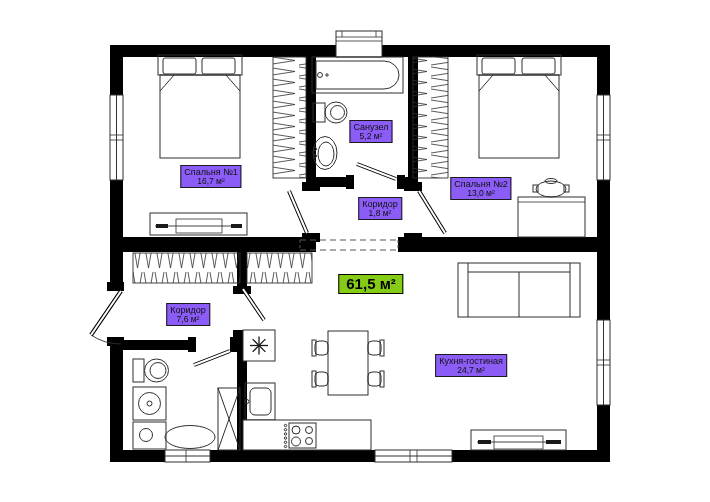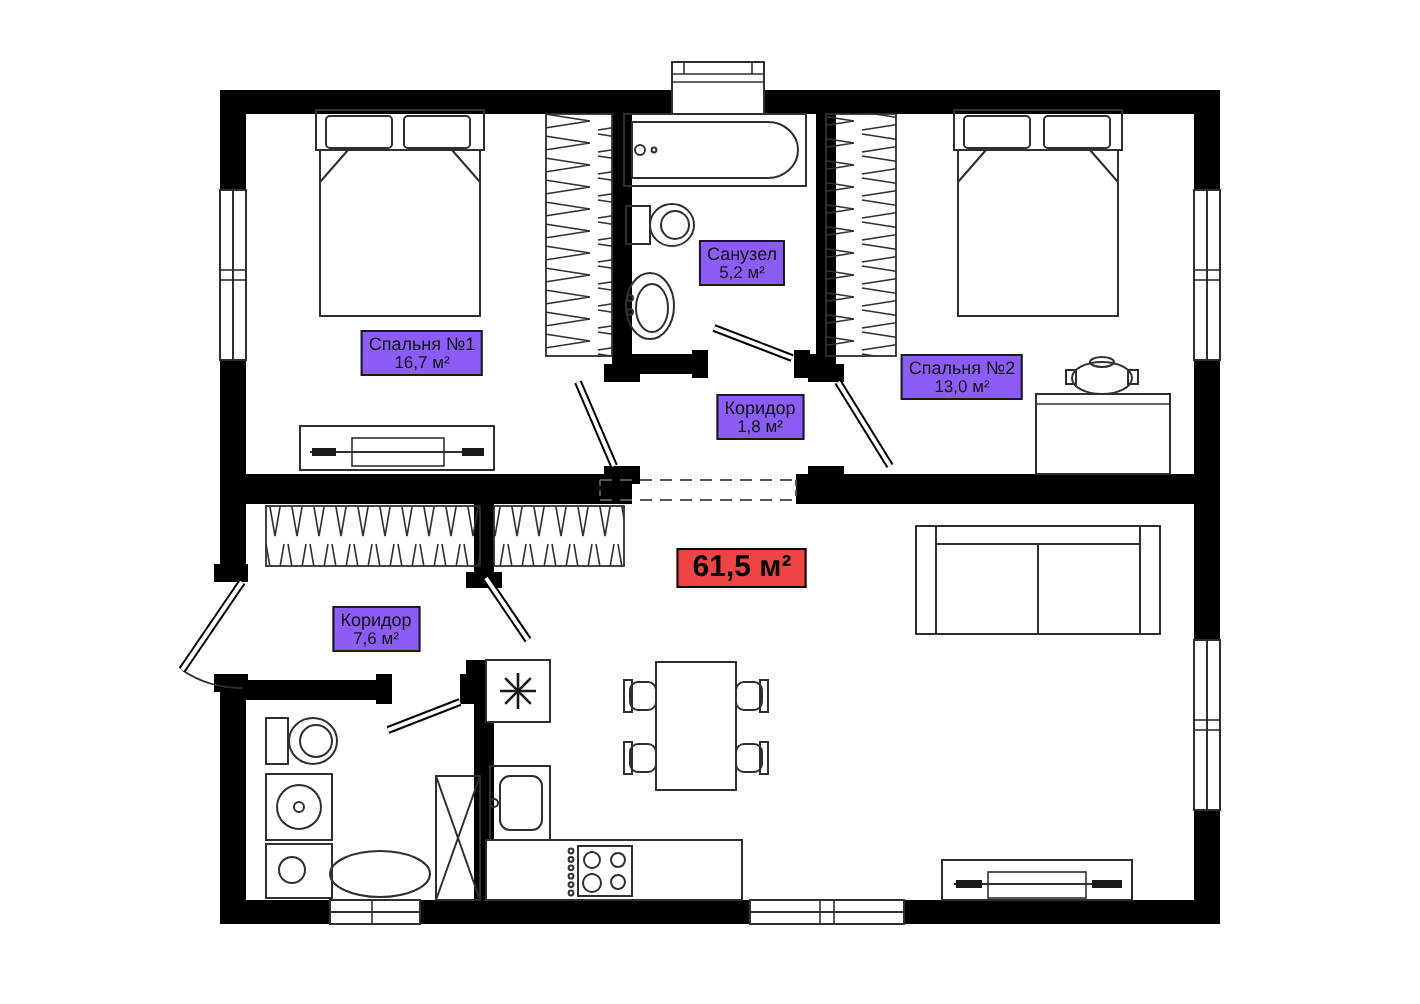--- a/index.html
+++ b/index.html
@@ -3,21 +3,21 @@
 <meta charset="utf-8">
 <style>
   html,body{margin:0;padding:0;background:#ffffff;}
   .stage{position:relative;width:710px;height:502px;background:#ffffff;overflow:hidden;
          font-family:"Liberation Sans", sans-serif;}
   .stage svg{position:absolute;left:0;top:0;}
   .rlabel{position:absolute;transform:translateX(-50%);background:#8b5cf6;
           border:1px solid #1a1a1a;padding:1px 3px 0 3px;text-align:center;
           font-size:9px;line-height:1.15;color:#111;white-space:nowrap;z-index:5;}
   .rlabel .rarea{font-size:8.5px;}
-  .total-label{position:absolute;transform:translateX(-50%);background:#ef4444;
+  .total-label{position:absolute;transform:translateX(-50%);background:#84cc16;
           border:1.5px solid #000;padding:0 7px 1px 7px;text-align:center;
           font-size:15px;font-weight:bold;color:#000;white-space:nowrap;z-index:5;}
 </style>
 </head>
 <body>
 
 <div class="stage">
 
 <svg width="710" height="502" viewBox="0 0 710 502">
   <defs>
@@ -302,15 +302,19 @@
   <div class="rarea">13,0 м²</div>
 </div>
 <div class="rlabel" style="left:380px;top:197px">
   <div class="rname">Коридор</div>
   <div class="rarea">1,8 м²</div>
 </div>
 <div class="rlabel" style="left:188px;top:303px">
   <div class="rname">Коридор</div>
   <div class="rarea">7,6 м²</div>
 </div>
+<div class="rlabel" style="left:471px;top:354px">
+  <div class="rname">Кухня-гостиная</div>
+  <div class="rarea">24,7 м²</div>
+</div>
 <div class="total-label" style="left:371px;top:274px">61,5 м²</div>
 
 </div>
 
 </body></html>

